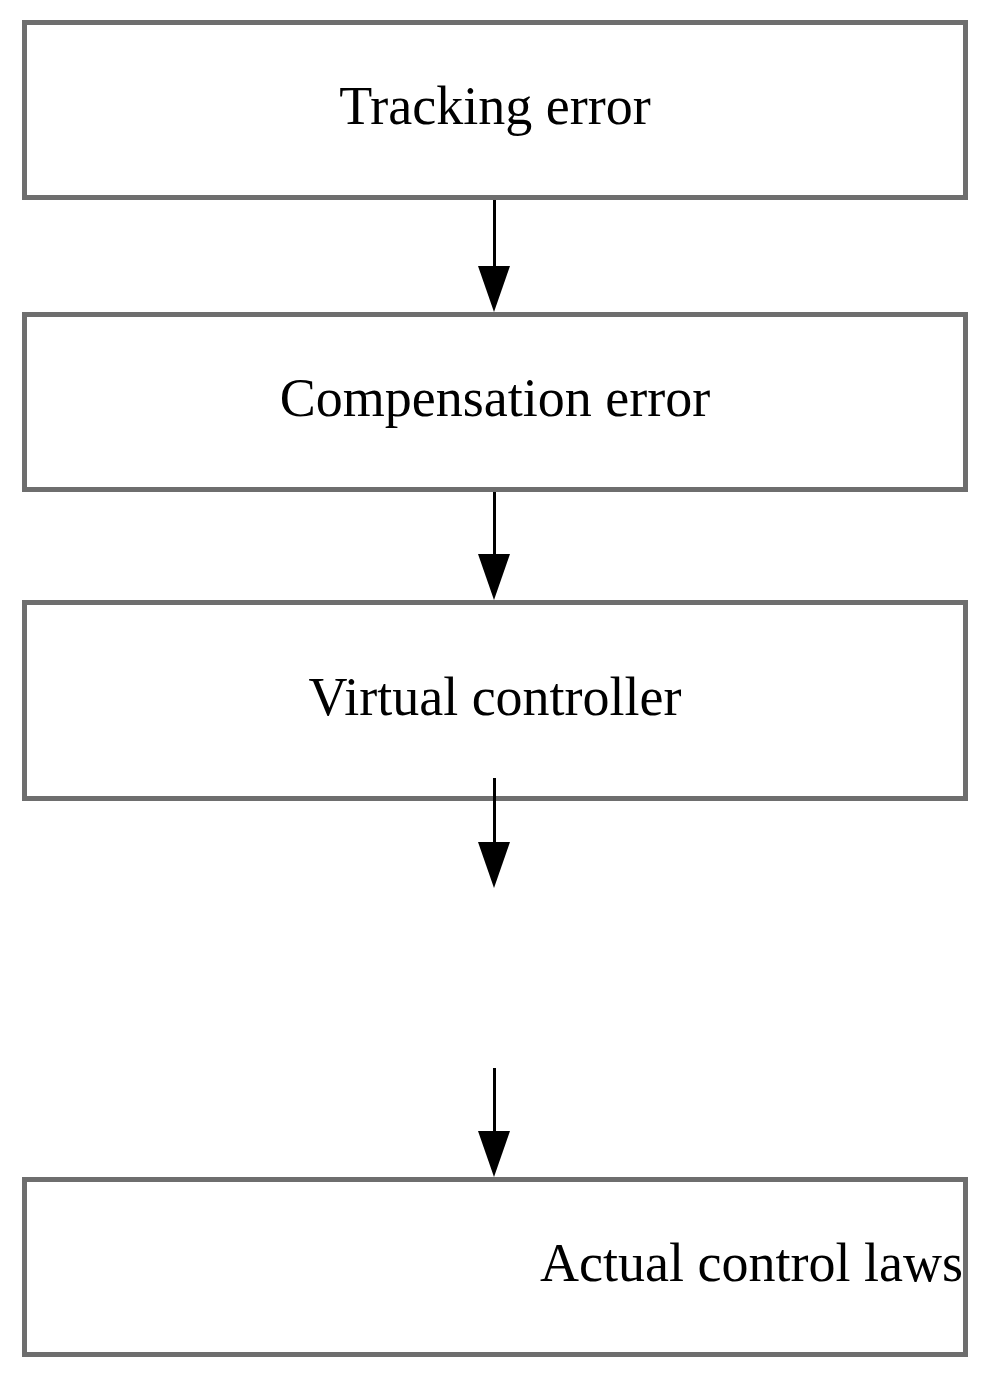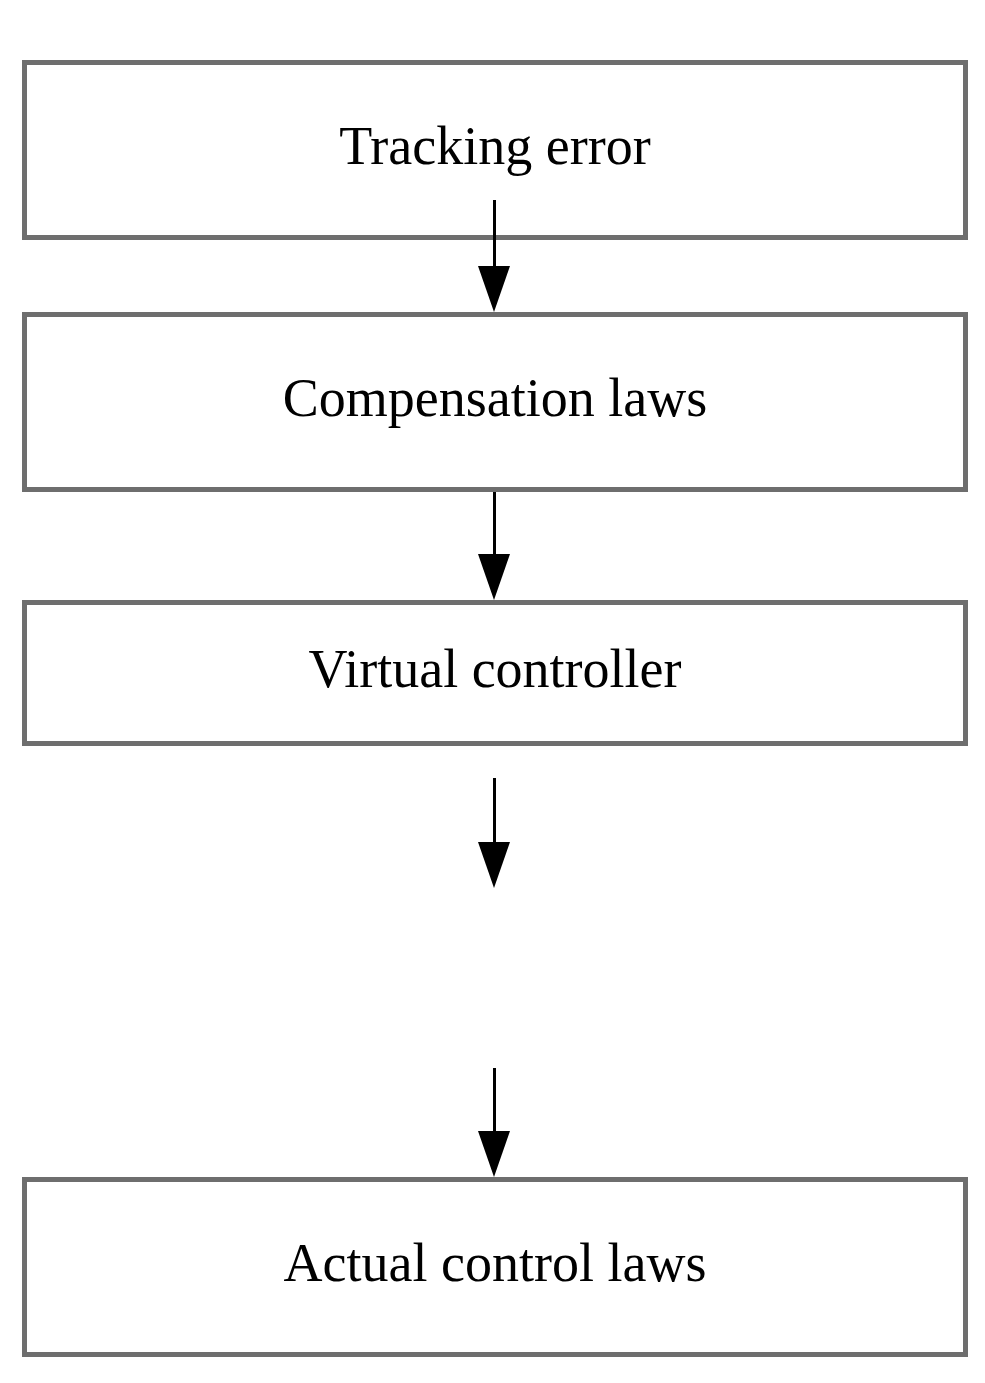--- a/index.html
+++ b/index.html
@@ -34,25 +34,25 @@
     justify-content:center;
   }
   .flow-box .box-label{
     color:var(--text);
     font-size:54px;
     letter-spacing:0px;
     white-space:nowrap;
     text-align:center;
     transform:translateY(-4px);
   }
-  .box-0{top:20px;margin-top:40px;}
+  .box-0{top:20px;}
   .box-1{top:312px;}
-  .box-2{top:600px;height:146px;font-family:Liberation Serif, serif;}
+  .box-2{top:600px;height:201px;font-family:Liberation Serif, serif;}
   .box-3{top:888px;}
-  .box-4{top:1177px;}
+  .box-4{top:1177px;justify-content:flex-end;}
 
   .arrow{
     position:absolute;
     left:476px;
     width:36px;
     display:flex;
     flex-direction:column;
     align-items:center;
   }
   .arrow-0{top:200px;height:112px;}
@@ -81,21 +81,21 @@
   <div class="flow-box box-0">
     <span class="box-label">Tracking error</span>
   </div>
 
   <div class="arrow arrow-0">
     <div class="arrow-stem"></div>
     <div class="arrow-head"></div>
   </div>
 
   <div class="flow-box box-1">
-    <span class="box-label">Compensation laws</span>
+    <span class="box-label">Compensation error</span>
   </div>
 
   <div class="arrow arrow-1">
     <div class="arrow-stem"></div>
     <div class="arrow-head"></div>
   </div>
 
   <div class="flow-box box-2">
     <span class="box-label">Virtual controller</span>
   </div>

